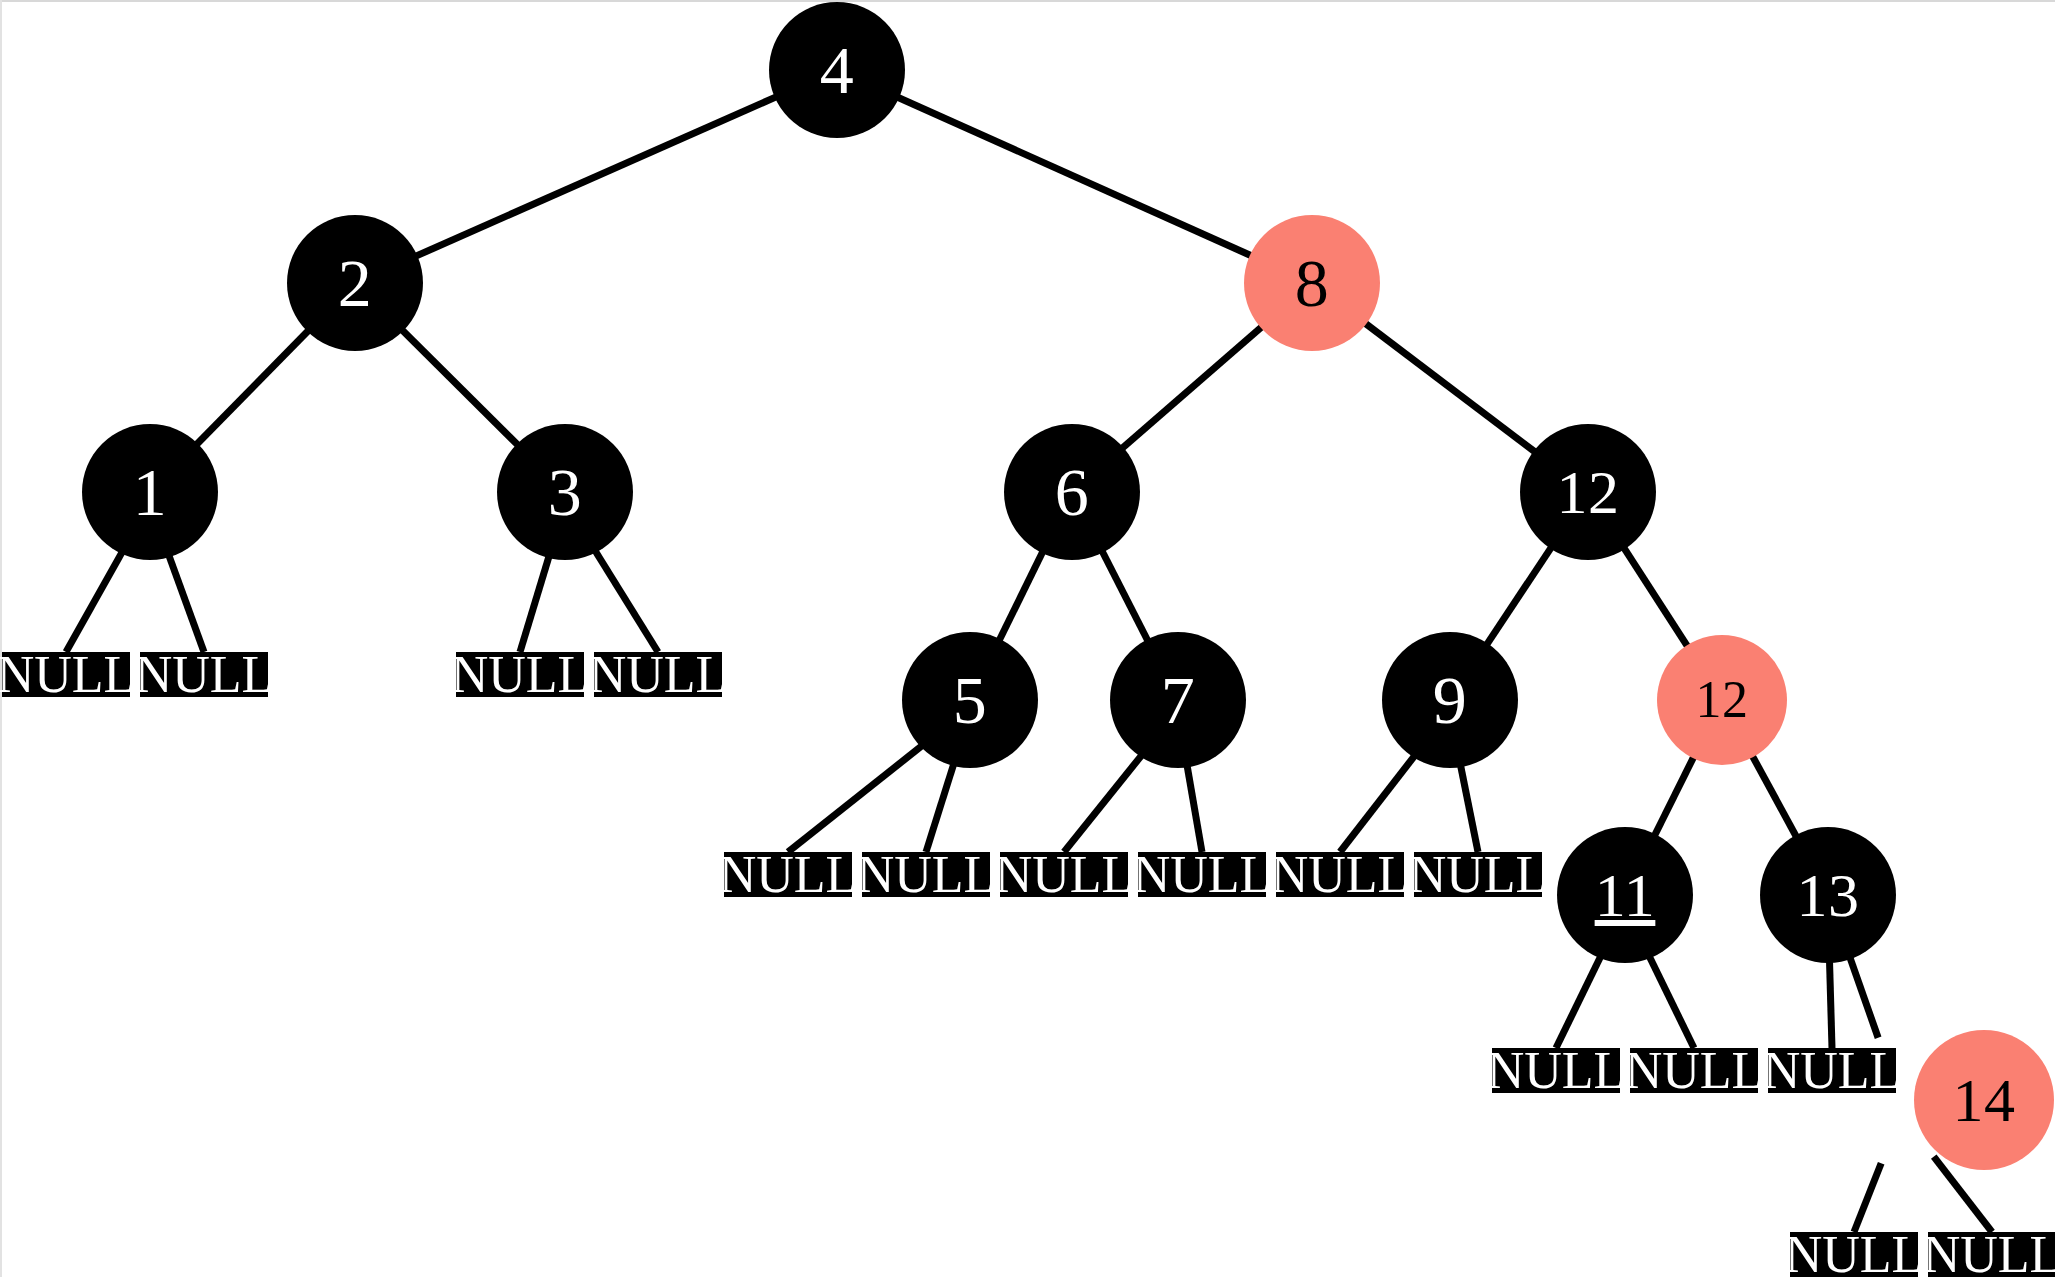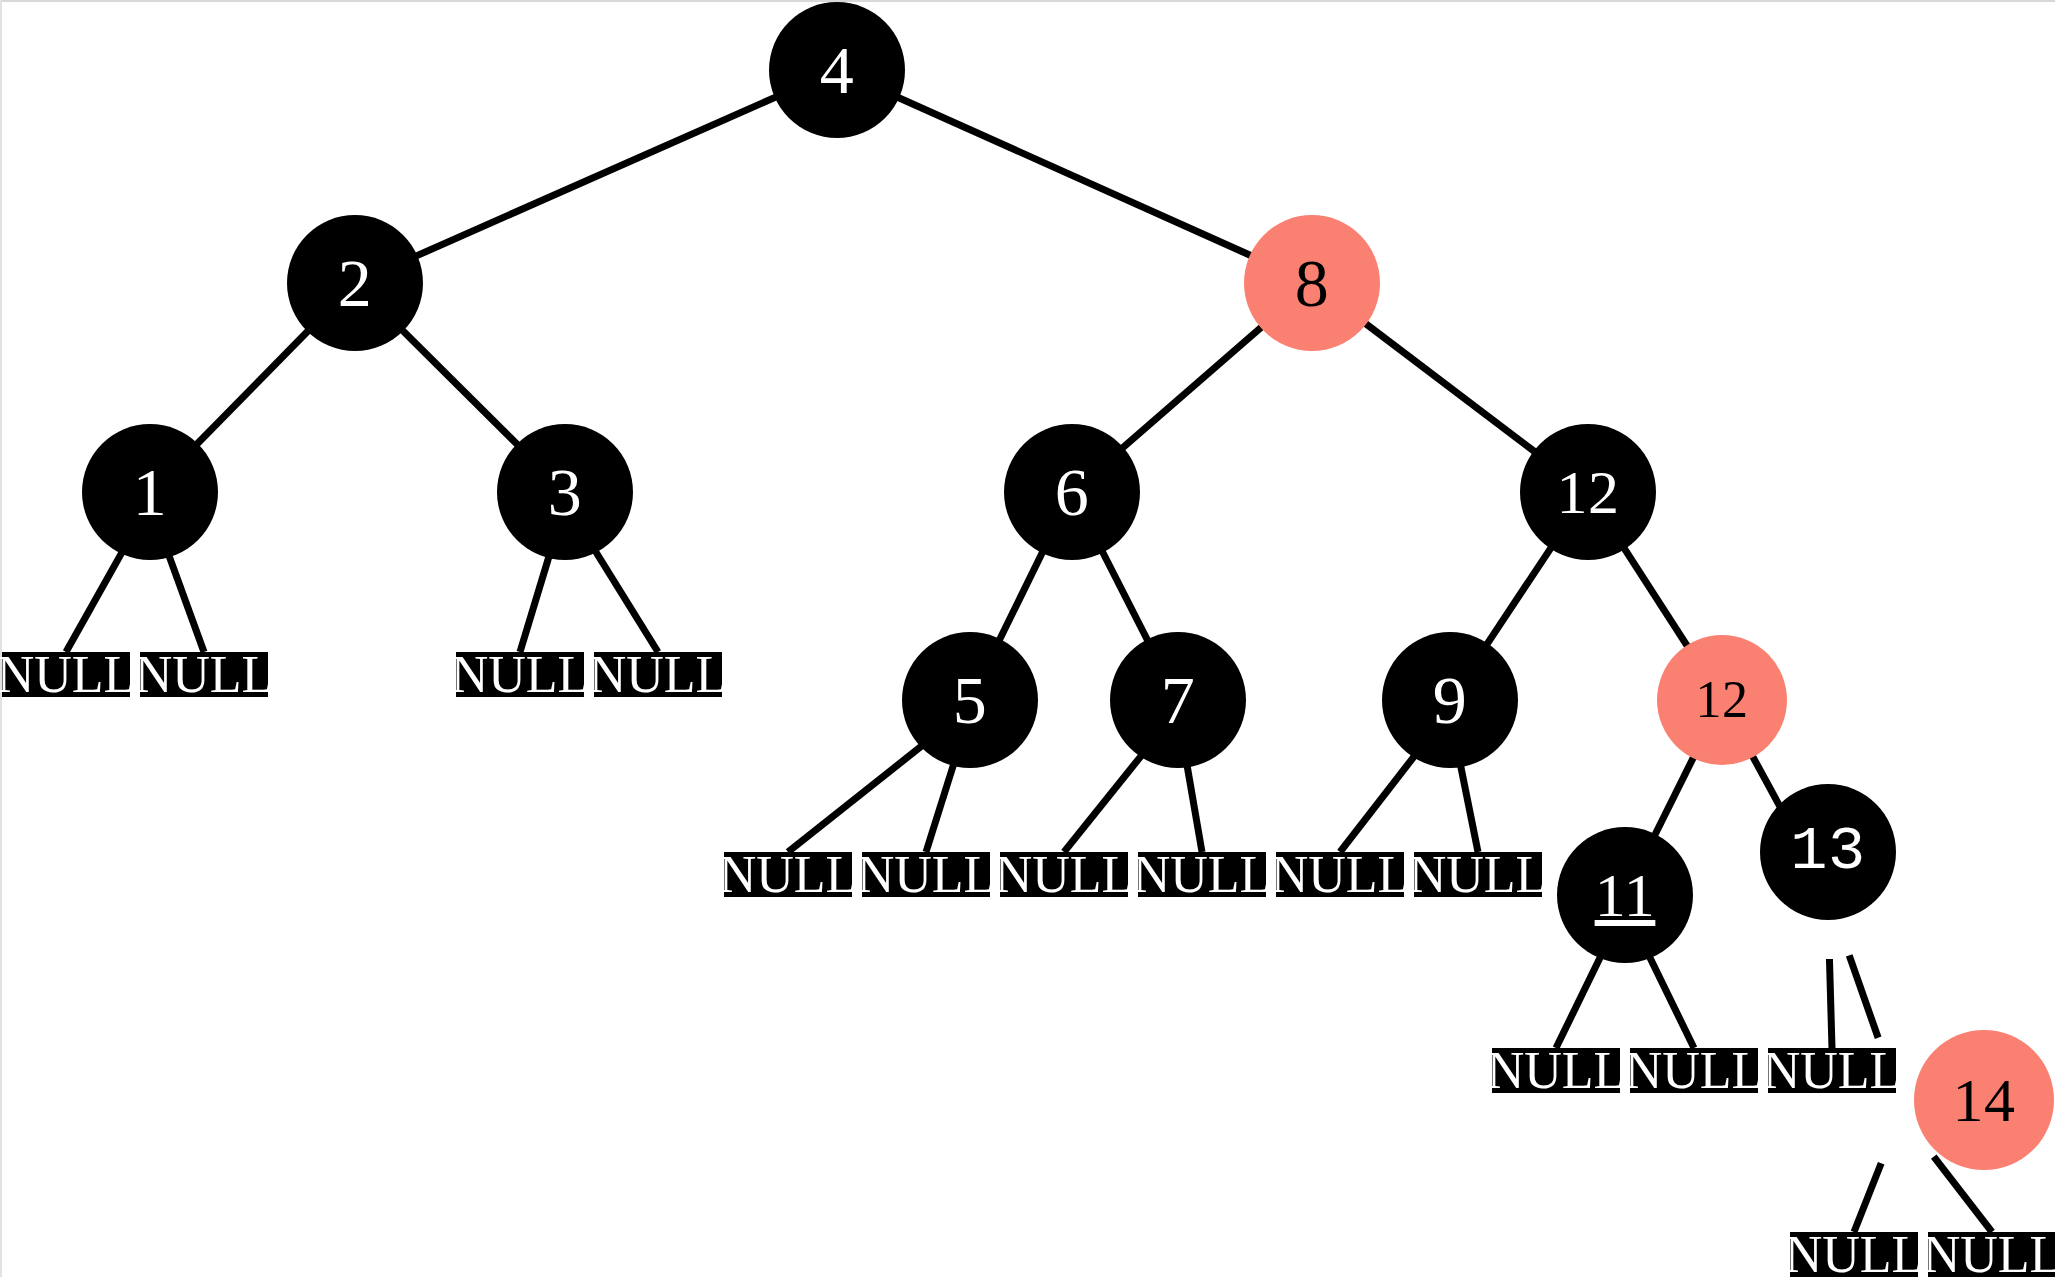--- a/index.html
+++ b/index.html
@@ -146,21 +146,21 @@
       </div>
       <div class="node black-node" style="left: 1382px; top: 632px; width: 136px; height: 136px;">
         <span class="node-label" style="font-size: 68px;">9</span>
       </div>
       <div class="node red-node" style="left: 1657px; top: 635px; width: 130px; height: 130px;">
         <span class="node-label" style="font-size: 52px;">12</span>
       </div>
       <div class="node black-node" style="left: 1557px; top: 827px; width: 136px; height: 136px; text-decoration: underline;">
         <span class="node-label" style="font-size: 62px;">11</span>
       </div>
-      <div class="node black-node" style="left: 1760px; top: 784px; width: 136px; height: 136px; font-family: Liberation Mono, monospace;">
+      <div class="node black-node" style="left: 1760px; top: 827px; width: 136px; height: 136px;">
         <span class="node-label" style="font-size: 62px;">13</span>
       </div>
       <div class="node red-node" style="left: 1914px; top: 1030px; width: 140px; height: 140px;">
         <span class="node-label" style="font-size: 62px;">14</span>
       </div>
       <div class="nil" style="left: 2px; top: 652px; width: 128px; height: 45px;">
         <span class="nil-label">NULL</span>
       </div>
       <div class="nil" style="left: 140px; top: 652px; width: 128px; height: 45px;">
         <span class="nil-label">NULL</span>

